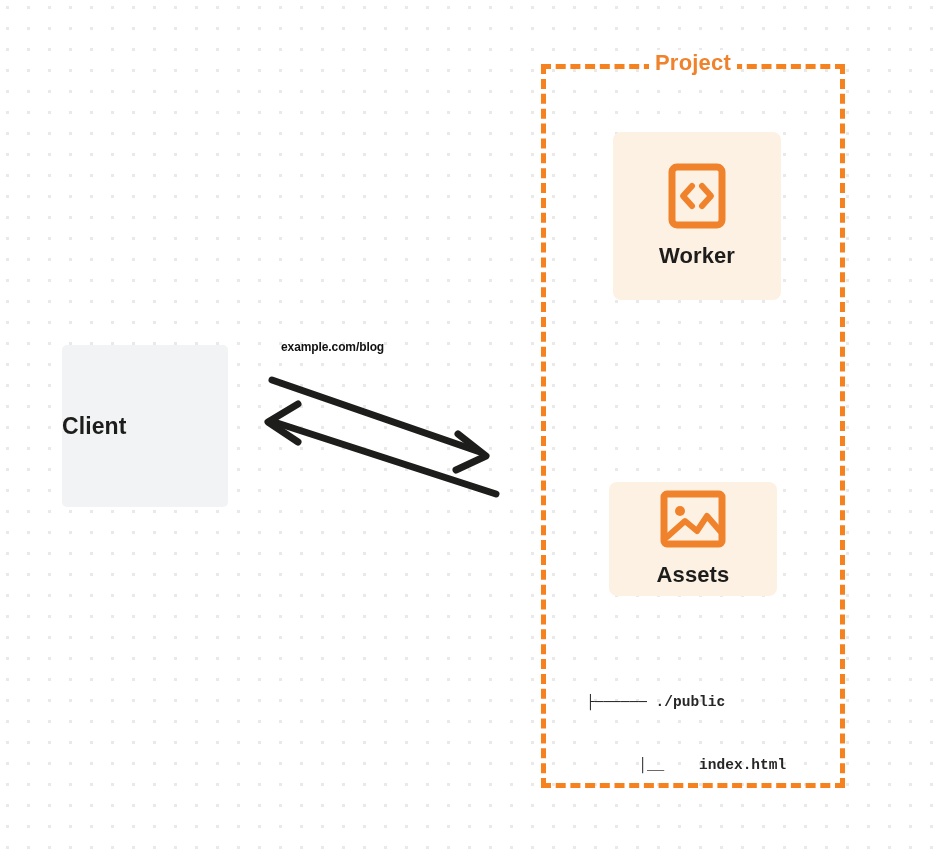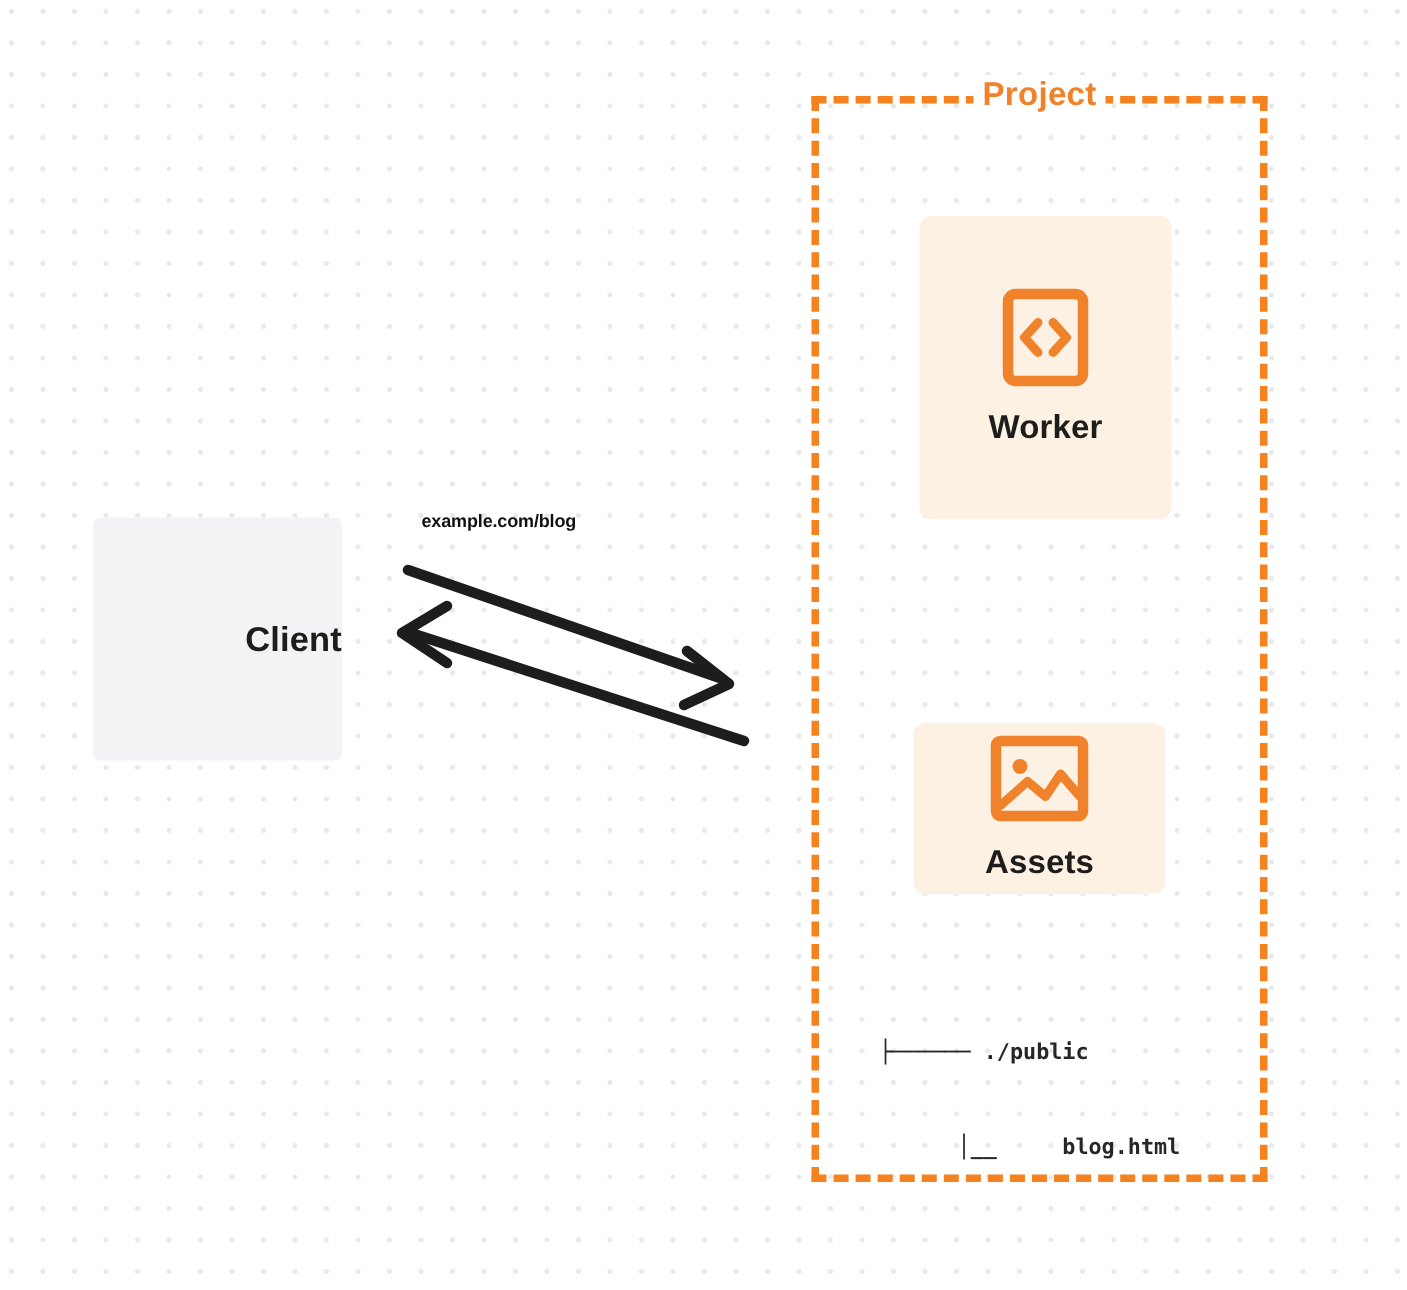--- a/index.html
+++ b/index.html
@@ -30,21 +30,21 @@
   #client-node {
     position: absolute;
     left: 62px;
     top: 345px;
     width: 166px;
     height: 162px;
     background: #f2f3f4;
     border-radius: 5px;
     display: flex;
     align-items: center;
-    justify-content: flex-end;
+    justify-content: flex-start;
   }
   #client-node .node-title {
     font-size: 23px;
     font-weight: bold;
     color: #1d1d1b;
     letter-spacing: .1px;
   }
 
   
   #flow-arrows {
@@ -97,22 +97,22 @@
     width: 168px;
     background: #fdf1e4;
     border-radius: 8px;
     display: flex;
     flex-direction: column;
     align-items: center;
     justify-content: center;
   }
   #worker-card {
     left: 613px;
-    top: 144px;
-    height: 202px;
+    top: 132px;
+    height: 168px;
   }
   #assets-card {
     left: 609px;
     top: 482px;
     height: 114px;
   }
   .service-icon {
     display: block;
     margin-bottom: 14px;
   }
@@ -130,20 +130,21 @@
     top: 650px;
     font-family: "DejaVu Sans Mono", "Liberation Mono", monospace;
     font-size: 14.5px;
     font-weight: bold;
     line-height: 21px;
     color: #262626;
     white-space: pre;
   }
   #asset-tree .tree-row {
     display: block;
+    font-family: Liberation Mono, monospace;
   }
 </style>
 </head>
 <body>
 
 <div id="canvas">
 
   <div id="client-node">
     <span class="node-title">Client</span>
   </div>
@@ -181,17 +182,17 @@
     <svg class="service-icon" width="66" height="58" viewBox="0 0 66 58">
       <rect x="4" y="4" width="58" height="50" rx="3" ry="3" fill="none" stroke="#f0822c" stroke-width="7"></rect>
       <circle cx="20" cy="21" r="5" fill="#f0822c"></circle>
       <polyline points="7,47 25,31 37,41 47,26 60,41" fill="none" stroke="#f0822c" stroke-width="6" stroke-linecap="round" stroke-linejoin="round"></polyline>
     </svg>
     <span class="service-title">Assets</span>
   </div>
 
   <div id="asset-tree">
     <span class="tree-row">├────── ./public</span>
-    <span class="tree-row">      │__     blog.html</span>
+    <span class="tree-row">      │__    index.html</span>
     
   </div>
 
 </div>
 
 </body></html>

